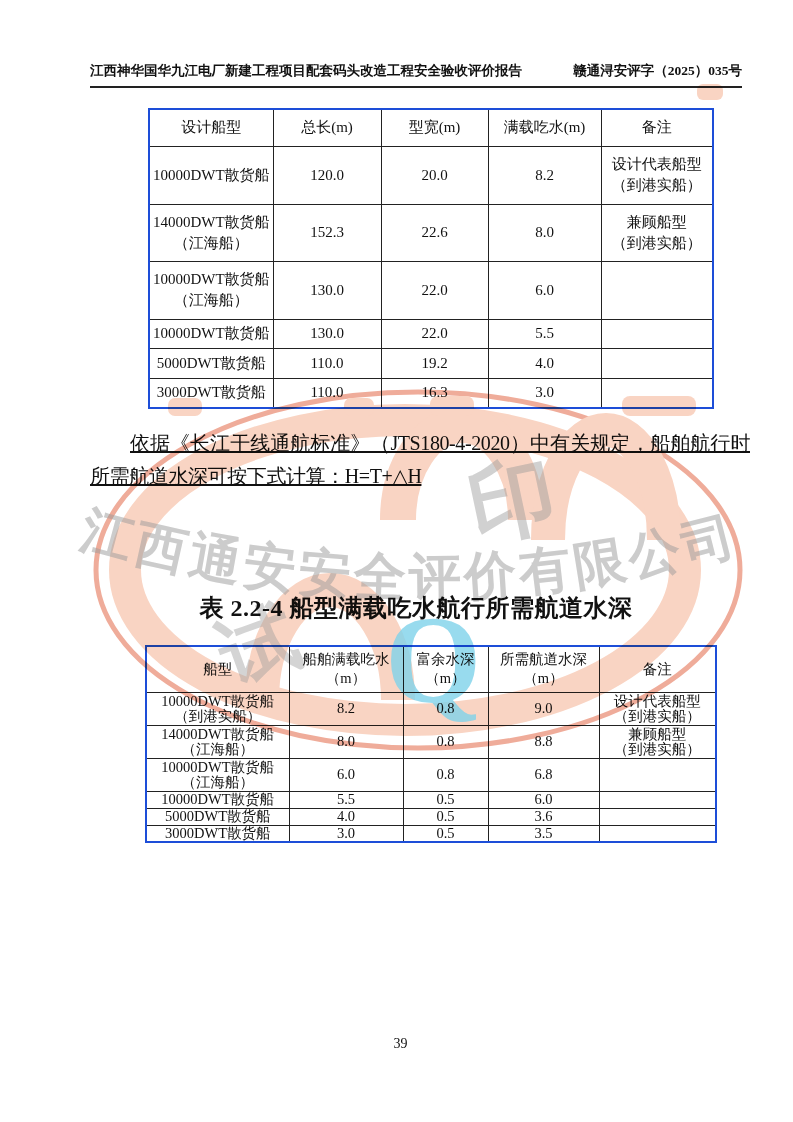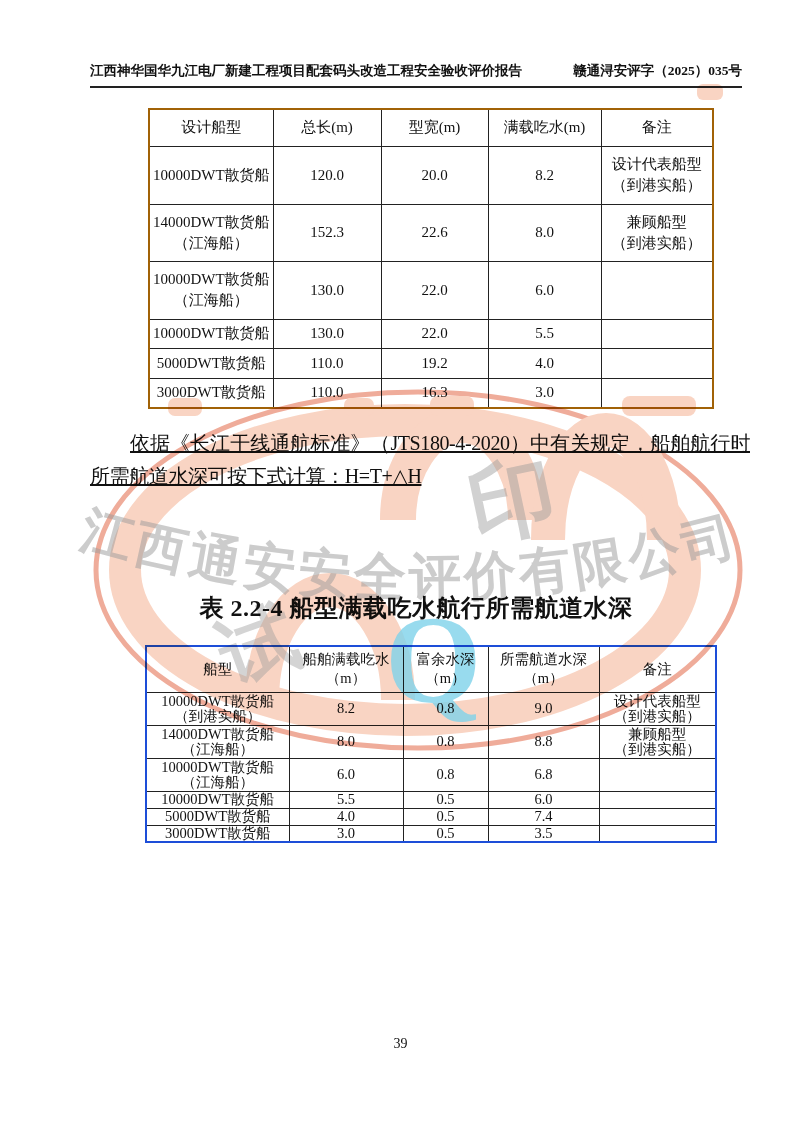--- a/index.html
+++ b/index.html
@@ -18,21 +18,21 @@
     border-bottom:2px solid #222; padding-bottom:6px;
     font-weight:bold; font-size:13.5px; white-space:nowrap;
   }
 
   
   table { border-collapse:collapse; table-layout:fixed; position:absolute; background:transparent; }
   th, td {
     border:1px solid #222; text-align:center; vertical-align:middle;
     white-space:pre-line; padding:0; font-weight:normal; overflow:hidden;
   }
-  #t1 { top:108px; left:148px; width:564px; font-size:15px; border:2px solid #a16207; }
+  #t1 { top:108px; left:148px; width:564px; font-size:15px; border:2px solid #1d4ed8; }
   #t1 th, #t1 td { line-height:21px; }
   #t2 { top:645px; left:145px; width:570px; font-size:14.5px; border:2px solid #1d4ed8; }
   #t2 th { line-height:19px; }
   #t2 td { line-height:15px; }
 
   
   .para {
     position:absolute; left:90px; width:660px;
     font-size:20px; line-height:33px; text-align:justify; letter-spacing:-0.4px;text-decoration:underline;
   }
@@ -186,21 +186,21 @@
       <td>10000DWT散货船</td>
       <td>5.5</td>
       <td>0.5</td>
       <td>6.0</td>
       <td></td>
     </tr>
     <tr style="height:17px">
       <td>5000DWT散货船</td>
       <td>4.0</td>
       <td>0.5</td>
-      <td>7.4</td>
+      <td>3.6</td>
       <td></td>
     </tr>
     <tr style="height:17px">
       <td>3000DWT散货船</td>
       <td>3.0</td>
       <td>0.5</td>
       <td>3.5</td>
       <td></td>
     </tr>
   </tbody>

